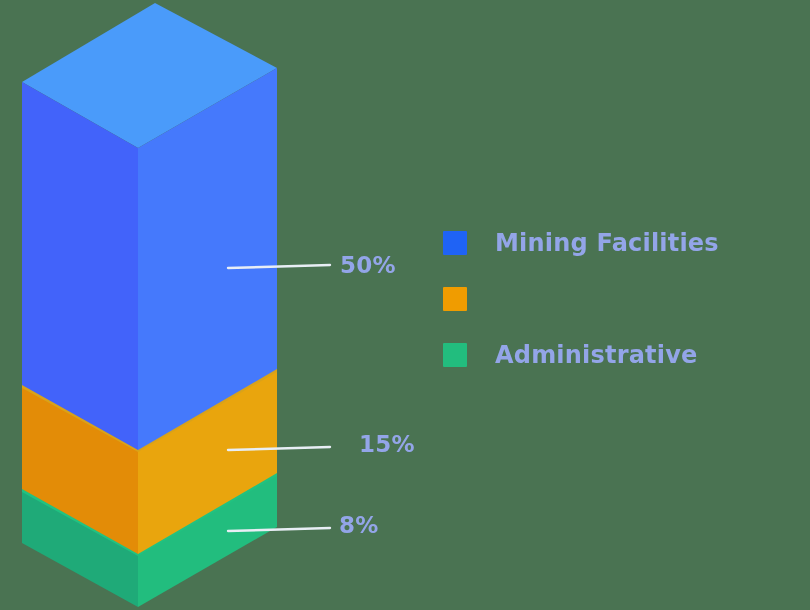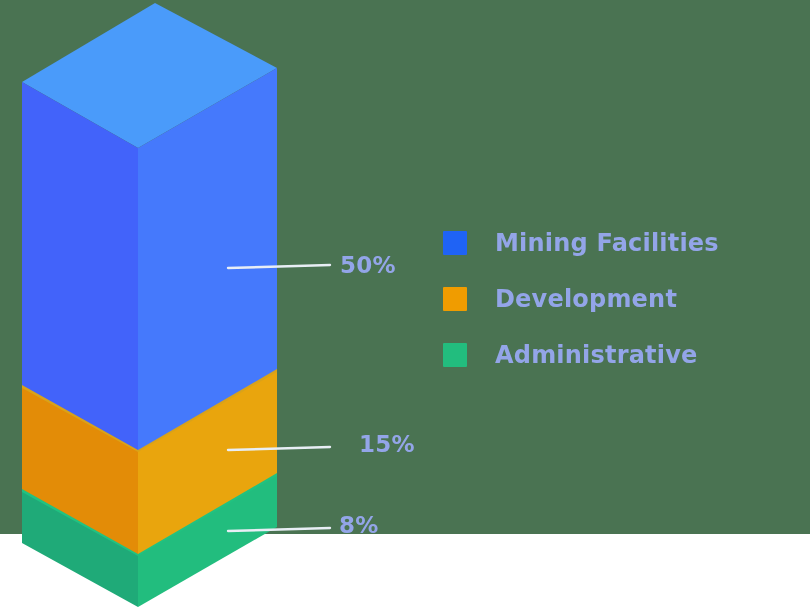--- a/index.html
+++ b/index.html
@@ -9,21 +9,21 @@
   }
   body {
     width: 810px;
     height: 610px;
     overflow: hidden;
     font-family: "DejaVu Sans", "Liberation Sans", sans-serif;
   }
   #chart-root {
     position: relative;
     width: 810px;
-    height: 534px;
+    height: 610px;
     background: #4a7352;
   }
   #chart-svg {
     position: absolute;
     left: 0;
     top: 0;
     width: 810px;
     height: 610px;
     display: block;
   }
@@ -107,21 +107,20 @@
 
   <div class="legend">
 
     <div class="legend-item">
       <span class="legend-swatch" style="background:#1f63f5;"></span>
       <span class="legend-label" style="color: rgb(147, 165, 232);">Mining Facilities</span>
     </div>
 
     <div class="legend-item">
       <span class="legend-swatch" style="background:#f09c00;"></span>
-      <span class="legend-label" style="color: rgb(147, 165, 232);">Development</span>
     </div>
 
     <div class="legend-item">
       <span class="legend-swatch" style="background:#22bd7e;"></span>
       <span class="legend-label" style="color: rgb(147, 165, 232);">Administrative</span>
     </div>
 
   </div>
 </div>
 

